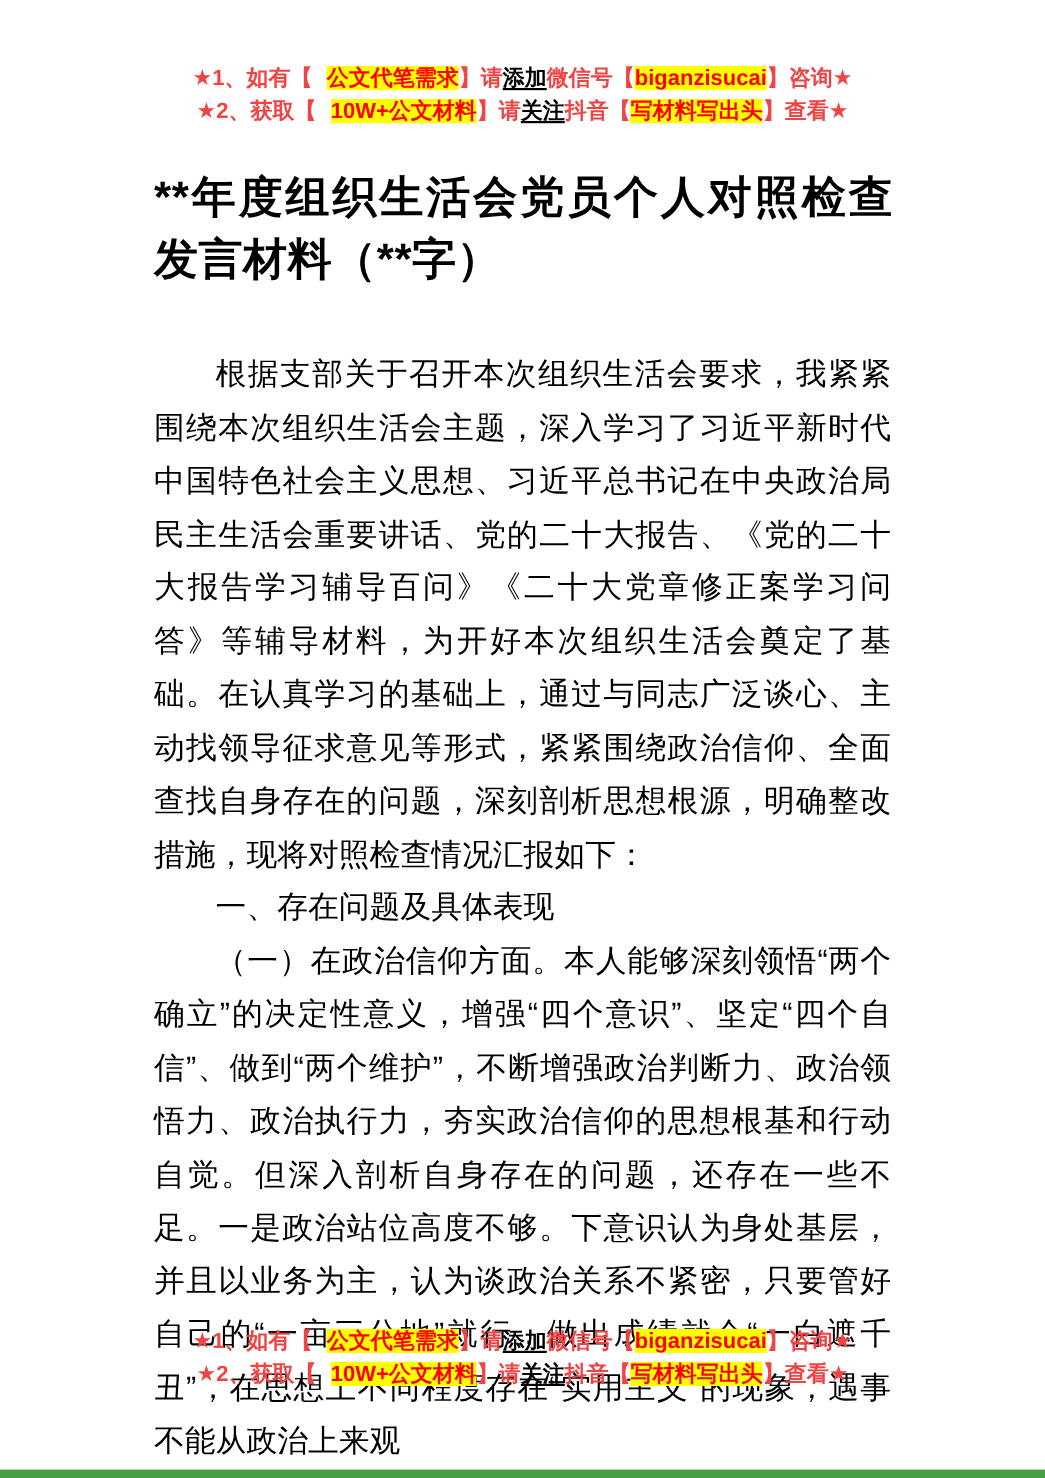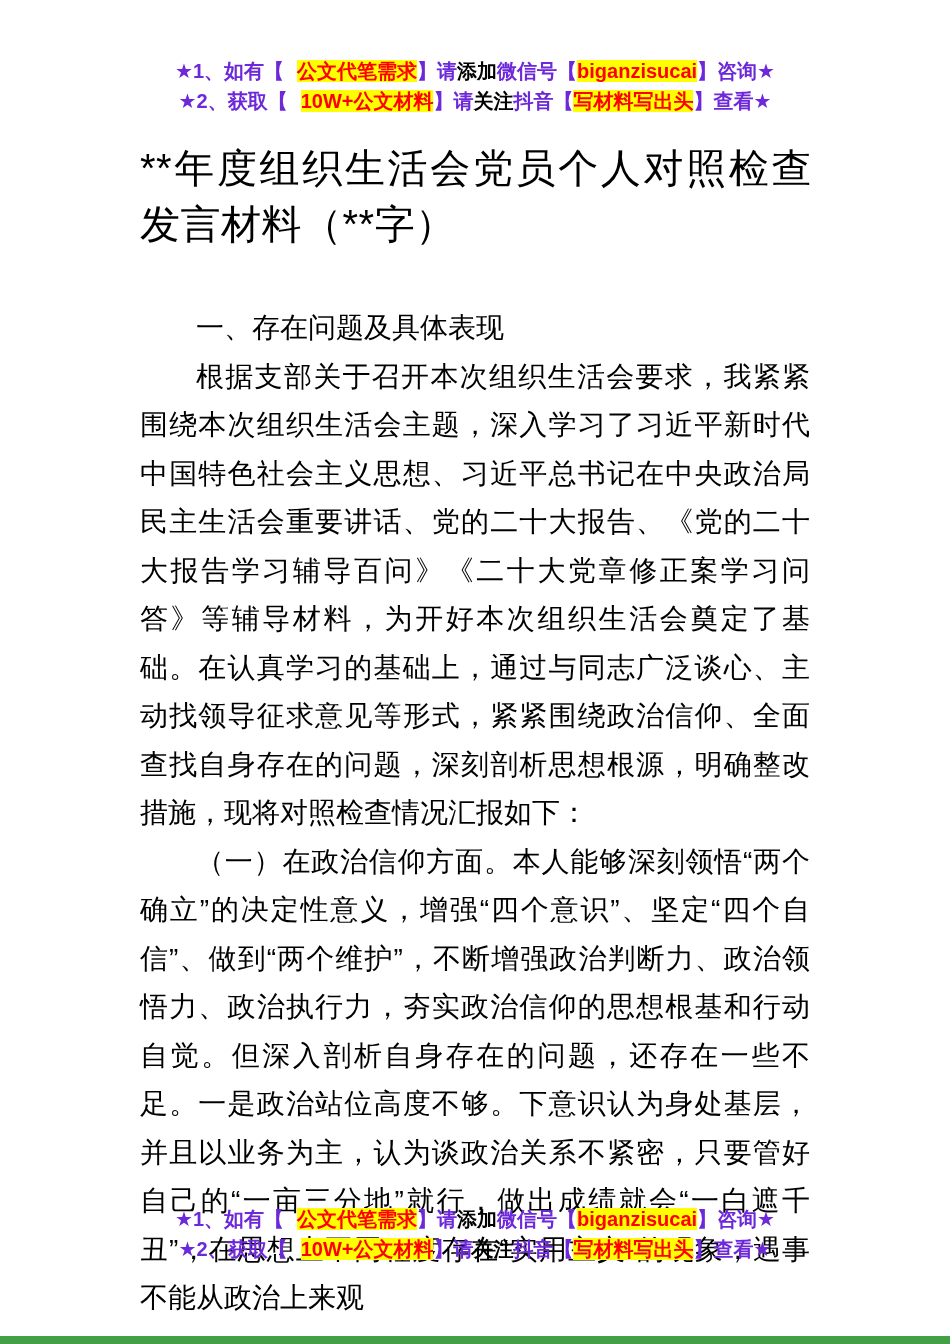--- a/index.html
+++ b/index.html
@@ -27,41 +27,42 @@
     color: #000000;
   }
   .promo-top { padding-top: 56px; }
   .promo-bottom {
     position: absolute;
     top: 1204px;
     left: 0;
     padding-top: 0;
   }
   .promo-line { white-space: nowrap; }
-  .seg-plain { color: #6d28d9; }
+  .seg-plain { color: #ef4444; }
   .seg-hl {
     color: #ff0000;
     background: #ffff00;
     margin-left: 13px;
   }
   .seg-u {
     color: #000000;
+    text-decoration: underline;
     text-underline-offset: 3px;
   }
   .seg-hl-u {
     color: #ff0000;
     background: #ffff00;
     text-underline-offset: 3px;
   }
   
   .doc-title {
-    margin: 24px 140px 0 140px;
+    margin: 36px 140px 0 140px;
     width: 672px;
     font-size: 40px;
-    font-weight: normal;
+    font-weight: bold;
     line-height: 56px;
     letter-spacing: 0.5px;
     text-align: justify;
     color: #000000;
   }
   
   .doc-body {
     margin: 52px 140px 0 140px;
     width: 670px;
     font-size: 28px;
@@ -89,22 +90,22 @@
 <div class="page">
 
   <div class="promo promo-top">
       <div class="promo-line"><span class="seg-plain">★1、如有【</span><span class="seg-hl" style="background: rgb(255, 255, 0); color: rgb(255, 0, 0);">公文代笔需求</span><span class="seg-plain">】请</span><span class="seg-u">添加</span><span class="seg-plain">微信号【</span><span class="seg-hl-u" style="background: rgb(255, 255, 0); color: rgb(255, 0, 0);">biganzisucai</span><span class="seg-plain">】咨询★</span></div>
       <div class="promo-line"><span class="seg-plain">★2、获取【</span><span class="seg-hl" style="background: rgb(255, 255, 0); color: rgb(255, 0, 0);">10W+公文材料</span><span class="seg-plain">】请</span><span class="seg-u">关注</span><span class="seg-plain">抖音【</span><span class="seg-hl-u" style="background: rgb(255, 255, 0); color: rgb(255, 0, 0);">写材料写出头</span><span class="seg-plain">】查看★</span></div>
     </div>
 
   <h1 class="doc-title">**年度组织生活会党员个人对照检查发言材料（**字）</h1>
 
   <div class="doc-body">
+    <p>根据支部关于召开本次组织生活会要求，我紧紧围绕本次组织生活会主题，深入学习了习近平新时代中国特色社会主义思想、习近平总书记在中央政治局民主生活会重要讲话、党的二十大报告、《党的二十大报告学习辅导百问》《二十大党章修正案学习问答》等辅导材料，为开好本次组织生活会奠定了基础。在认真学习的基础上，通过与同志广泛谈心、主动找领导征求意见等形式，紧紧围绕政治信仰、全面查找自身存在的问题，深刻剖析思想根源，明确整改措施，现将对照检查情况汇报如下：</p>
     <p>一、存在问题及具体表现</p>
-    <p>根据支部关于召开本次组织生活会要求，我紧紧围绕本次组织生活会主题，深入学习了习近平新时代中国特色社会主义思想、习近平总书记在中央政治局民主生活会重要讲话、党的二十大报告、《党的二十大报告学习辅导百问》《二十大党章修正案学习问答》等辅导材料，为开好本次组织生活会奠定了基础。在认真学习的基础上，通过与同志广泛谈心、主动找领导征求意见等形式，紧紧围绕政治信仰、全面查找自身存在的问题，深刻剖析思想根源，明确整改措施，现将对照检查情况汇报如下：</p>
     <p>（一）在政治信仰方面。本人能够深刻领悟“两个确立”的决定性意义，增强“四个意识”、坚定“四个自信”、做到“两个维护”，不断增强政治判断力、政治领悟力、政治执行力，夯实政治信仰的思想根基和行动自觉。但深入剖析自身存在的问题，还存在一些不足。一是政治站位高度不够。下意识认为身处基层，并且以业务为主，认为谈政治关系不紧密，只要管好自己的“一亩三分地”就行，做出成绩就会“一白遮千丑”，在思想上不同程度存在“实用主义”的现象，遇事不能从政治上来观</p>
   </div>
 
   <div class="promo promo-bottom">
       <div class="promo-line"><span class="seg-plain">★1、如有【</span><span class="seg-hl" style="background: rgb(255, 255, 0); color: rgb(255, 0, 0);">公文代笔需求</span><span class="seg-plain">】请</span><span class="seg-u">添加</span><span class="seg-plain">微信号【</span><span class="seg-hl-u" style="background: rgb(255, 255, 0); color: rgb(255, 0, 0);">biganzisucai</span><span class="seg-plain">】咨询★</span></div>
       <div class="promo-line"><span class="seg-plain">★2、获取【</span><span class="seg-hl" style="background: rgb(255, 255, 0); color: rgb(255, 0, 0);">10W+公文材料</span><span class="seg-plain">】请</span><span class="seg-u">关注</span><span class="seg-plain">抖音【</span><span class="seg-hl-u" style="background: rgb(255, 255, 0); color: rgb(255, 0, 0);">写材料写出头</span><span class="seg-plain">】查看★</span></div>
     </div>
 
   <div class="bottom-bar" style="background: rgb(67, 160, 71);"></div>
 

